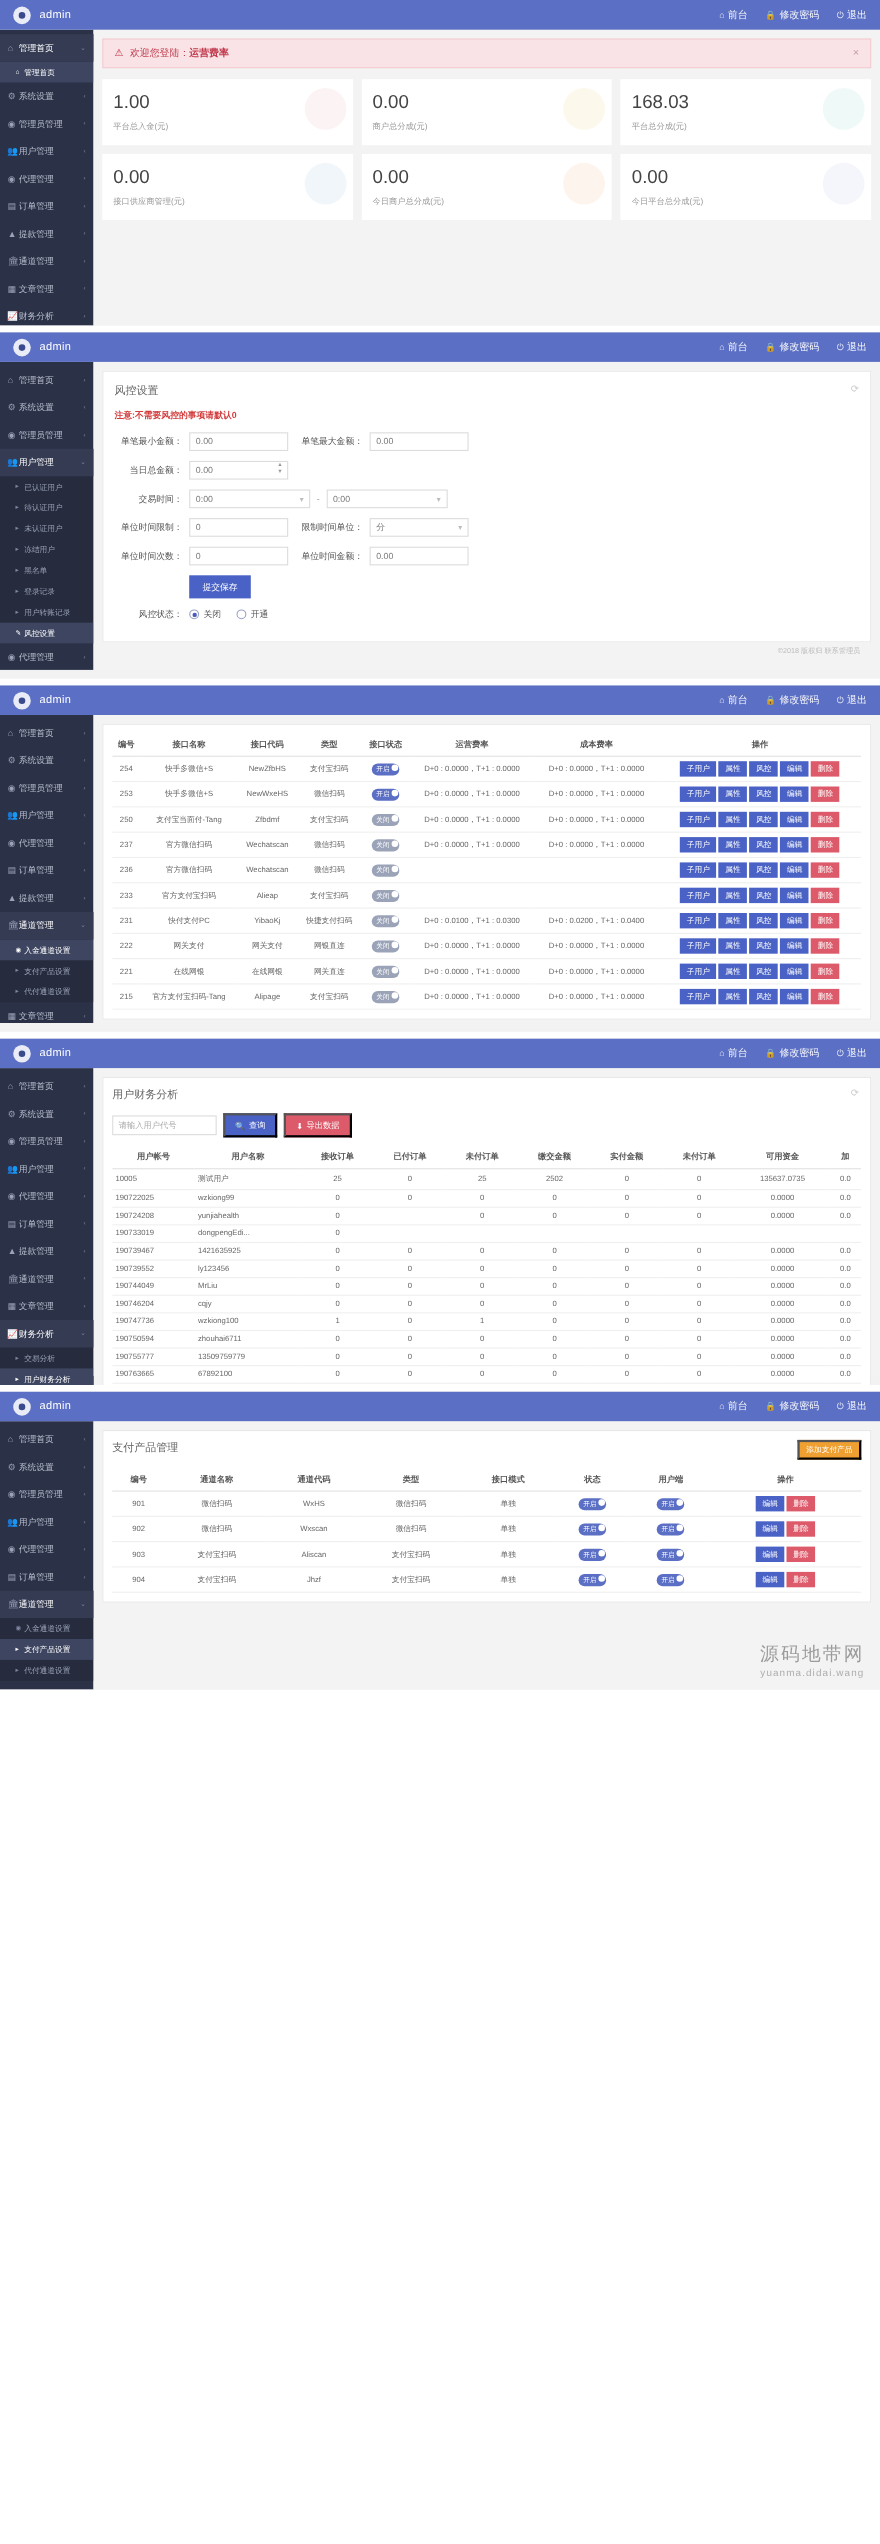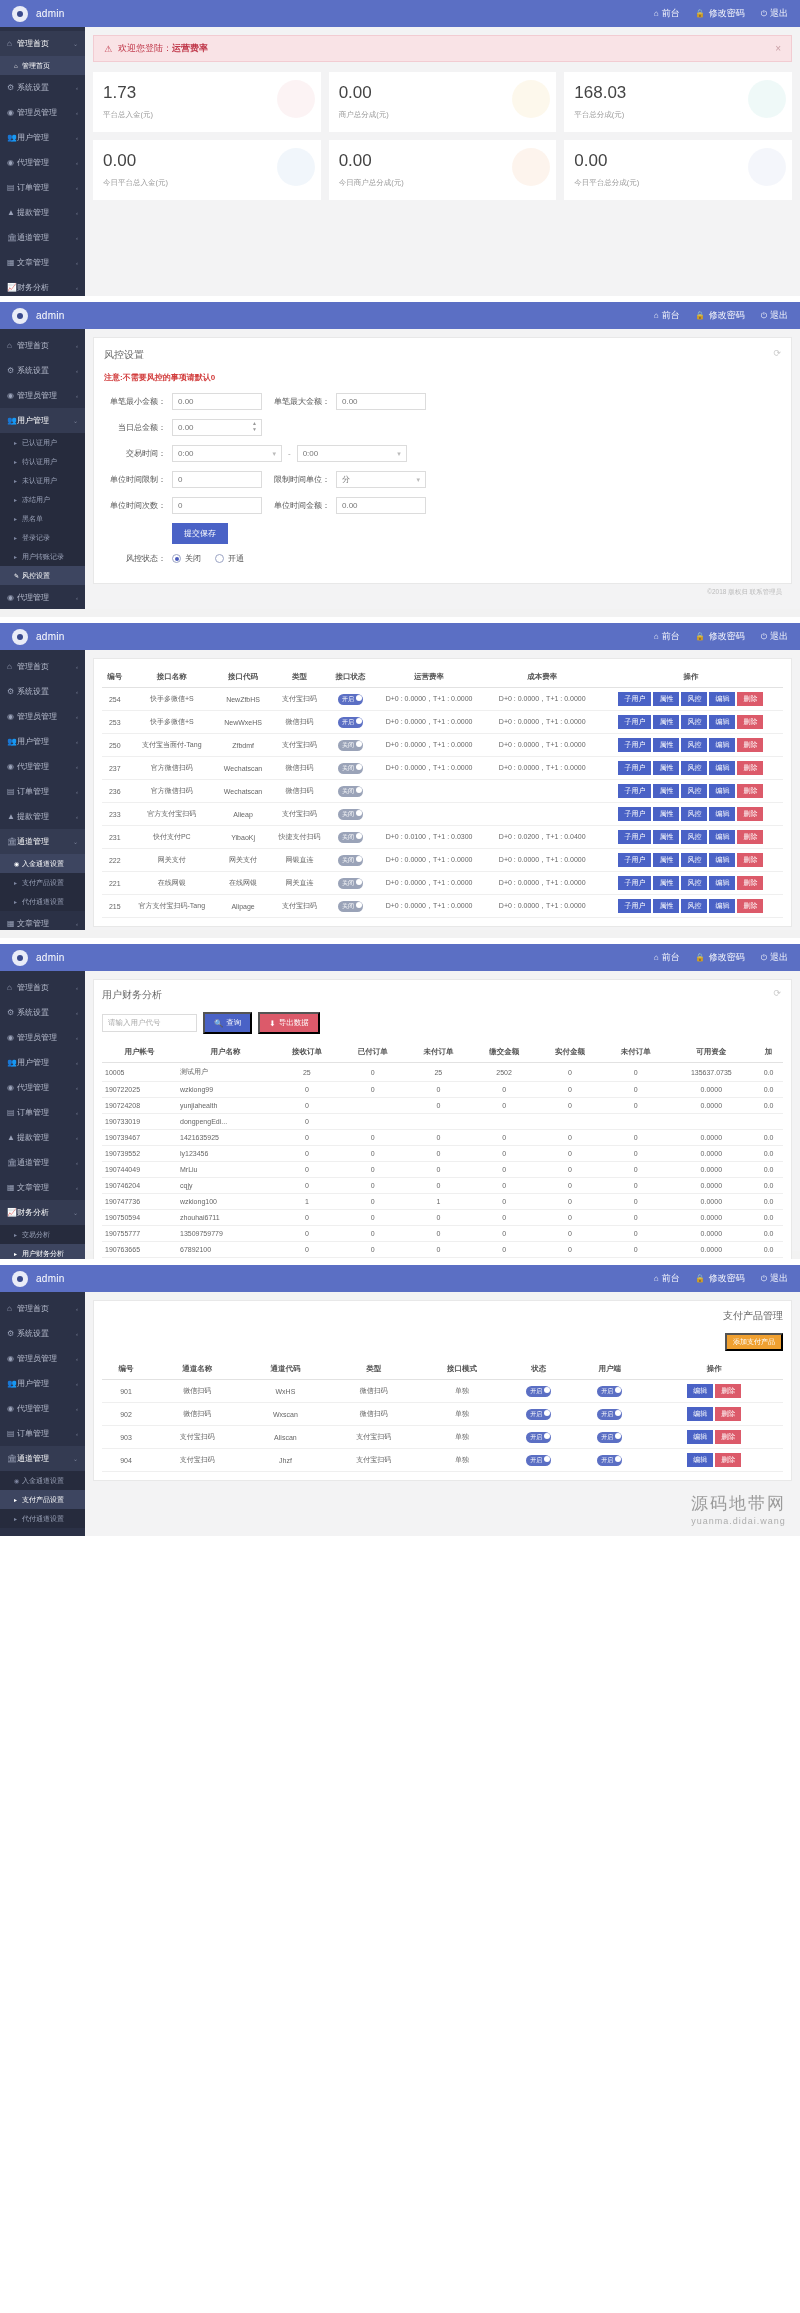--- a/index.html
+++ b/index.html
@@ -206,37 +206,37 @@
     </div>
     <div class="content">
       <div class="alert">
         <span class="warn">⚠</span>
         <span>欢迎您登陆：</span>
         <b>运营费率</b>
         <span class="x">×</span>
       </div>
       <div class="stat-grid">
         <div class="stat">
-            <div class="num">1.73</div>
+            <div class="num">1.00</div>
             <div class="lbl">平台总入金(元)</div>
             <div class="blob" style="background:#f2c7cd"></div>
           </div>
         <div class="stat">
             <div class="num">0.00</div>
             <div class="lbl">商户总分成(元)</div>
             <div class="blob" style="background:#f5e0a8"></div>
           </div>
         <div class="stat">
             <div class="num">168.03</div>
             <div class="lbl">平台总分成(元)</div>
             <div class="blob" style="background:#b8e3e0"></div>
           </div>
         <div class="stat">
             <div class="num">0.00</div>
-            <div class="lbl">今日平台总入金(元)</div>
+            <div class="lbl">接口供应商管理(元)</div>
             <div class="blob" style="background:#bdd4ee"></div>
           </div>
         <div class="stat">
             <div class="num">0.00</div>
             <div class="lbl">今日商户总分成(元)</div>
             <div class="blob" style="background:#f7cfae"></div>
           </div>
         <div class="stat">
             <div class="num">0.00</div>
             <div class="lbl">今日平台总分成(元)</div>
@@ -1057,21 +1057,21 @@
             <span>代付通道设置</span>
           </div>
       </div>
       <div class="sb-item">
           <span class="lbl">文章管理</span>
         </div>
 
     </div>
     <div class="content">
       <div class="card" style="padding:8px;">
-        <div style="display:flex;align-items:flex-end;flex-direction:column;">
+        <div style="display:flex;align-items:flex-start;">
           <div class="card-title">支付产品管理</div>
           <div class="toolbar-right" style="margin-left:auto;">
             <button class="btn-sm btn-orange">添加支付产品</button>
           </div>
         </div>
         <table>
           <thead>
               <tr id="product-head">
                 <th>编号</th>
                 <th>通道名称</th>

